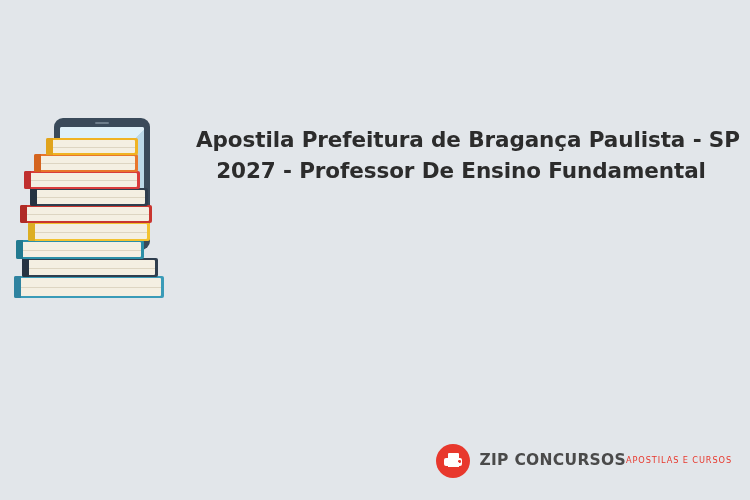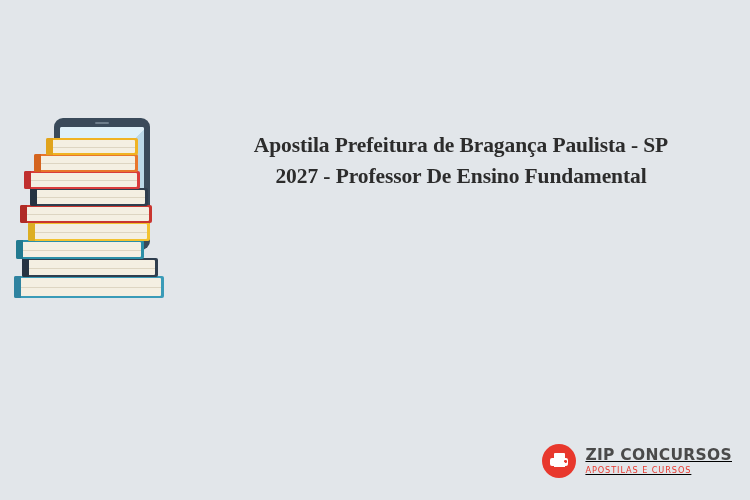--- a/index.html
+++ b/index.html
@@ -103,23 +103,22 @@
     top: 0;
     bottom: 0;
     width: 7px;
     border-radius: 2px 0 0 2px;
   }
 
   
   .title-block {
     position: absolute;
     left: 196px;
-    top: 130px;
+    top: 124px;
     width: 530px;
-    font-family: Liberation Serif, serif;
   }
   .title-line {
     color: #2c2c2c;
     font-size: 21.5px;
     font-weight: bold;
     line-height: 31px;
     text-align: center;
     white-space: nowrap;
     letter-spacing: -0.1px;
   }
@@ -180,23 +179,22 @@
     position: absolute;
     right: 1.5px;
     top: 7px;
     width: 2.5px;
     height: 2.5px;
     background: #e8382d;
     border-radius: 50%;
   }
   .logo-text {
     display: flex;
-    flex-direction: column;
+    flex-direction: row;
     line-height: 1;
-    text-decoration: underline;
   }
   .logo-title {
     font-size: 15.5px;
     font-weight: bold;
     color: #4a4a4a;
     letter-spacing: 0.3px;
   }
   .logo-sub {
     font-size: 8.2px;
     color: #e8382d;

